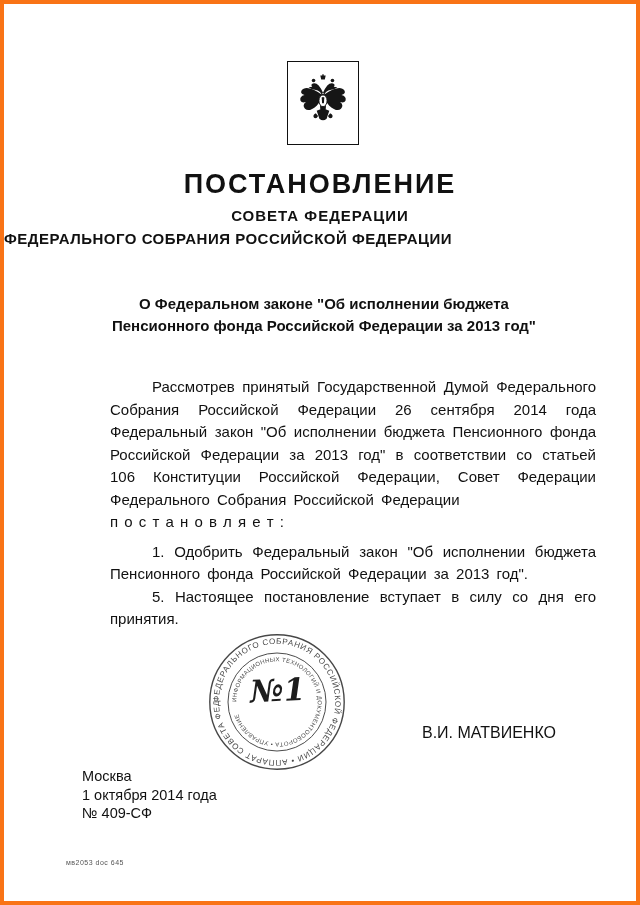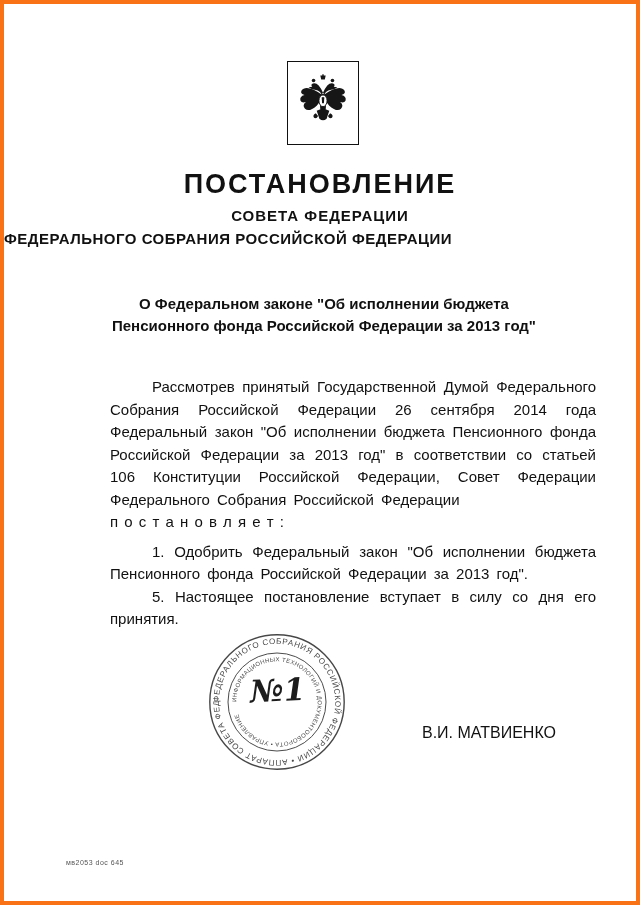--- a/index.html
+++ b/index.html
@@ -137,16 +137,19 @@
     </defs>
     <text font-size="11.5" fill="#2e2e2e" font-family="Liberation Sans, sans-serif" letter-spacing="1">
       <textPath href="#stamp-outer-path">ФЕДЕРАЛЬНОГО СОБРАНИЯ РОССИЙСКОЙ ФЕДЕРАЦИИ  •  АППАРАТ СОВЕТА ФЕДЕРАЦИИ  •</textPath>
     </text>
     <text font-size="8.5" fill="#2e2e2e" font-family="Liberation Sans, sans-serif" letter-spacing="0.5">
       <textPath href="#stamp-inner-path">ИНФОРМАЦИОННЫХ ТЕХНОЛОГИЙ И ДОКУМЕНТООБОРОТА • УПРАВЛЕНИЕ</textPath>
     </text>
   </svg>
   <div class="stamp-number">№1</div>
 
+  <div class="footer-block">Москва
+1 октября 2014 года
+№ 409-СФ</div>
 
   <div class="footnote">мв2053 doc  645</div>
 
 </div>
 
 </body></html>

